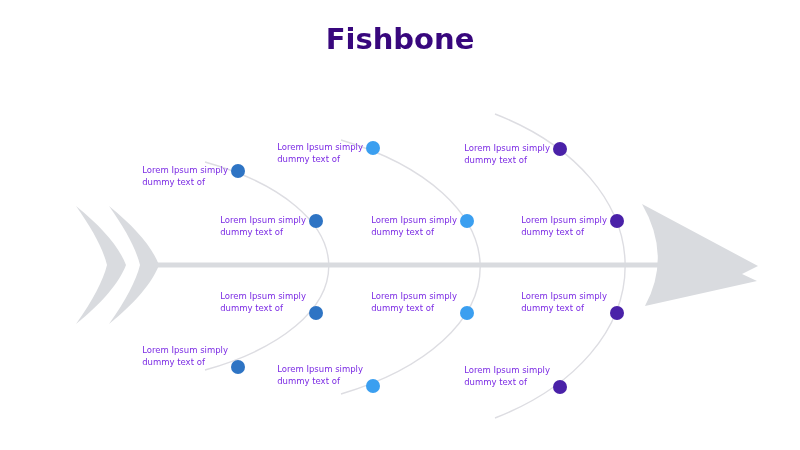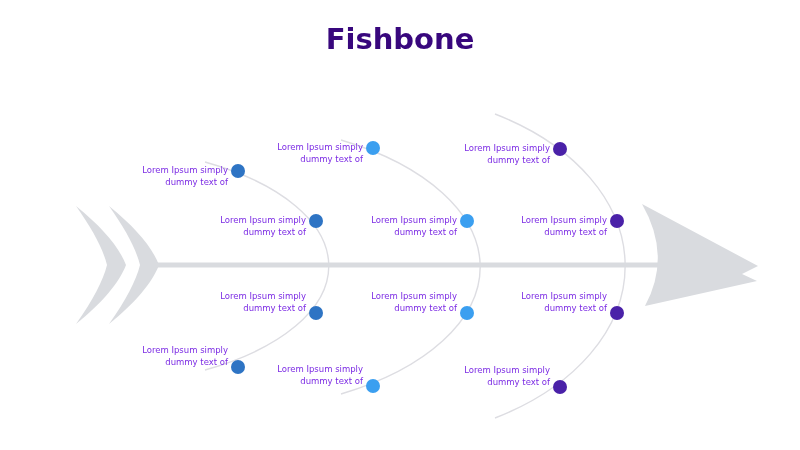--- a/index.html
+++ b/index.html
@@ -8,21 +8,21 @@
   .title{
     position:absolute;top:22px;left:0;width:100%;
     text-align:center;font-size:29px;font-weight:bold;
     color:var(--title-color);
   }
   .skeleton{position:absolute;top:0;left:0;}
   .arc{fill:none;stroke:var(--arc-gray);stroke-width:1.4px;}
   .solid{fill:var(--shape-gray);stroke:none;}
   .dot{position:absolute;width:14px;height:14px;border-radius:50%;}
   .label{
-    position:absolute;text-align:right;
+    position:absolute;text-align:left;
     font-size:8.5px;line-height:11.5px;
     color:var(--label-color);white-space:nowrap;
   }
 </style>
 </head>
 <body>
 
 <div class="canvas" style="--title-color: #38077d; --label-color: #7c2ce4; --shape-gray: #d9dbdf; --arc-gray: #dddde2;">
 
   <div class="title">Fishbone</div>

